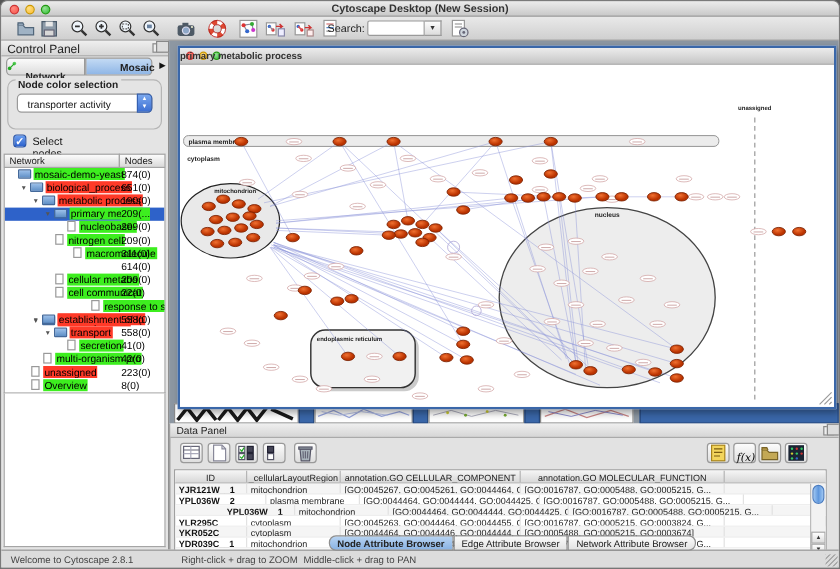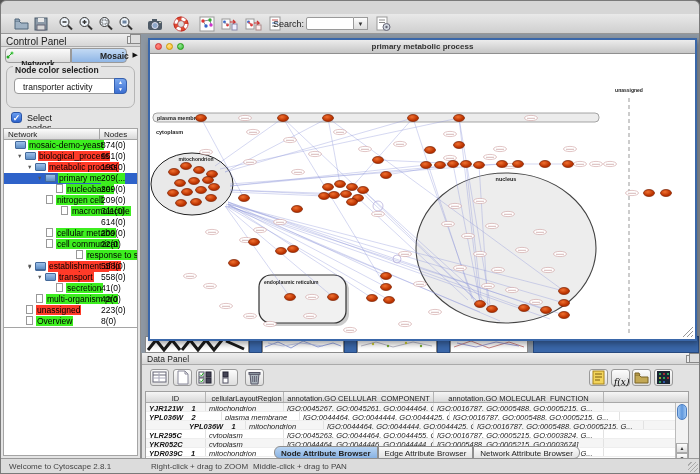--- a/index.html
+++ b/index.html
@@ -79,38 +79,38 @@
   .desktop{position:absolute;left:140px;top:33px;right:0;height:319px;background:#8d97a2;}
   .strip{position:absolute;left:0;top:302px;right:0;height:17px;z-index:0;}
   .thumb{position:absolute;top:0;height:100%;background:#fff;border:1px solid #8a8a8a;overflow:hidden;}
   .bluebar{position:absolute;top:0;height:100%;background:#3a67a9;border:1px solid #27497e;}
   .netwin{position:absolute;left:7px;top:4px;width:549px;height:303px;z-index:1;
     border:2px solid #3a67a9;background:#fff;box-shadow:2px 3px 6px rgba(0,0,0,.35);}
   .netwin-title{position:absolute;left:0;top:0;right:0;height:14px;
     background:linear-gradient(#ececec,#c6c6c6);border-bottom:1px solid #8f8f8f;}
   .netwin-title .tl{top:3px;width:7px;height:7px;}
   .netwin-title .tl.r{left:5px}.netwin-title .tl.y{left:16px}.netwin-title .tl.g{left:27px}
-  .netwin-text{position:absolute;left:0;right:0;top:2px;text-align:center;font-size:8px;
+  .netwin-text{position:absolute;left:0;right:0;top:2px;text-align:left;font-size:8px;
     font-weight:bold;color:#333;}
   .netcanvas{position:absolute;left:0;top:14px;right:0;bottom:0;background:#fff;overflow:hidden;}
   
   .dpanel{position:absolute;left:140px;top:352px;right:0;bottom:15px;background:#e2e2e2;
     border-left:1px solid #8f8f8f;}
   .dp-head{position:absolute;left:0;top:0;right:0;height:12px;
     background:linear-gradient(#efefef,#d6d6d6);border-bottom:1px solid #aaa;
     font-size:8.5px;color:#222;padding:1px 0 0 5px;}
   .dp-btn{position:absolute;top:16px;width:19px;height:17px;
     background:linear-gradient(#fcfcfc,#dedede);border:1px solid #9a9a9a;border-radius:3px;}
   .dtable{position:absolute;left:3px;top:38px;width:544px;height:73px;background:#fff;
     border:1px solid #a0a0a0;font-size:7.5px;overflow:hidden;}
   .dt-headrow{display:flex;height:11px;background:linear-gradient(#f6f6f6,#d8d8d8);
     border-bottom:1px solid #a8a8a8;}
   .dt-hcell{border-right:1px solid #b5b5b5;text-align:center;padding-top:2px;color:#222;
     overflow:hidden;white-space:nowrap;}
-  .dt-row{display:flex;height:9px;border-bottom:1px solid #eee;font-style:italic;}
+  .dt-row{display:flex;height:9px;border-bottom:1px solid #eee;}
   .dt-row:nth-child(odd){background:#f5f5f5;}
   .dt-cell{border-right:1px solid #e2e2e2;padding:1px 0 0 3px;white-space:nowrap;
     overflow:hidden;color:#222;}
   .dt-cell.id{font-weight:bold;color:#111;}
   .dscroll{position:absolute;right:0;top:11px;width:13px;bottom:0;background:#f2f2f2;
     border-left:1px solid #bbb;}
   .dthumb{position:absolute;left:1px;top:1px;width:10px;height:16px;border-radius:5px;
     background:linear-gradient(90deg,#9ec6f2,#5f97dd,#9ec6f2);border:1px solid #4a7cc0;}
   .dsc-btn{position:absolute;left:0;width:12px;height:10px;background:linear-gradient(#fdfdfd,#dcdcdc);
     border:1px solid #aaa;font-size:5px;text-align:center;line-height:9px;color:#333;}
@@ -127,20 +127,26 @@
   .st3{position:absolute;left:252px;top:3px;}
   .grip{position:absolute;right:1px;bottom:1px;width:10px;height:10px;
     background:repeating-linear-gradient(135deg,transparent 0 2px,#aaa 2px 3px);}
   svg{display:block;}
 </style>
 </head>
 <body>
 
 <div class="app">
 
+  <div class="titlebar">
+    <span class="tl r"></span>
+    <span class="tl y"></span>
+    <span class="tl g"></span>
+    <div class="title-text">Cytoscape Desktop (New Session)</div>
+  </div>
 
   <div class="toolbar">
     <span class="tb-btn" style="left:12px">
       <svg width="17" height="16">
           <path d="M2,5h4l2,2h7v6H2z" fill="#9fb2c4" stroke="#51667a"></path>
           <path d="M2,5v-2h4l1,2" fill="#8ea2b6" stroke="#51667a"></path>
         </svg>
       </span>
     <span class="tb-btn" style="left:32px">
       <svg width="17" height="16">

